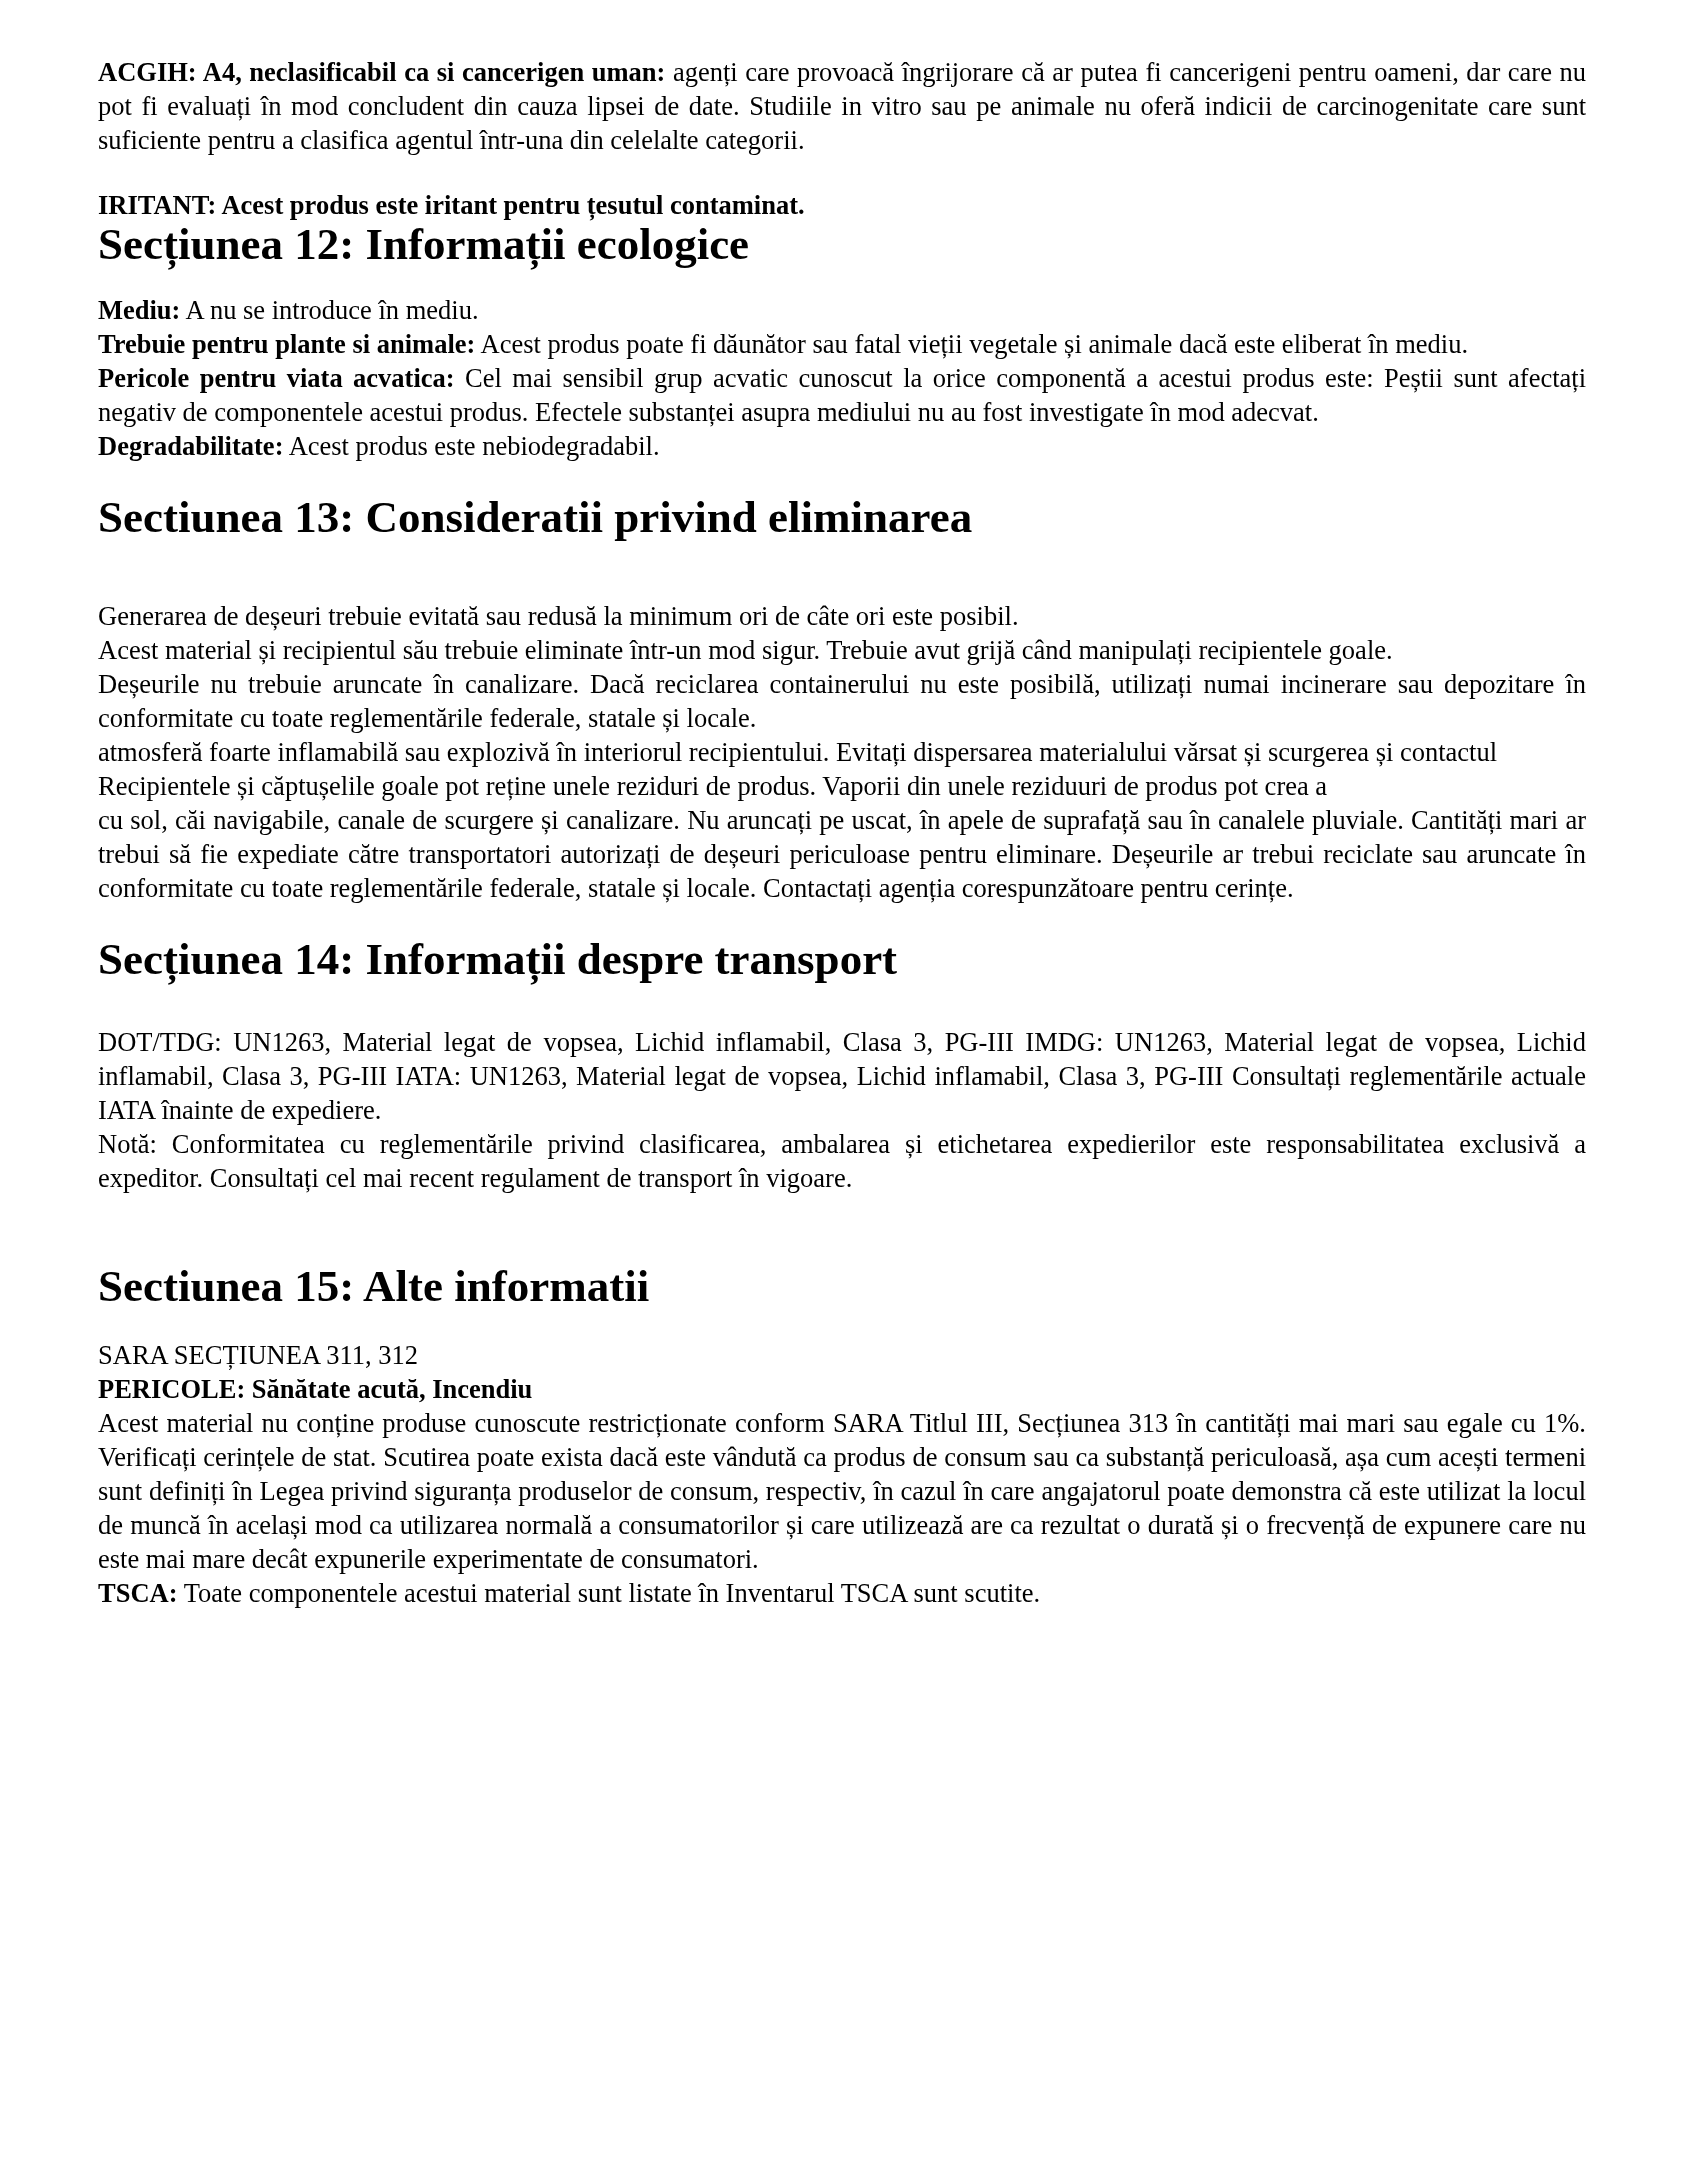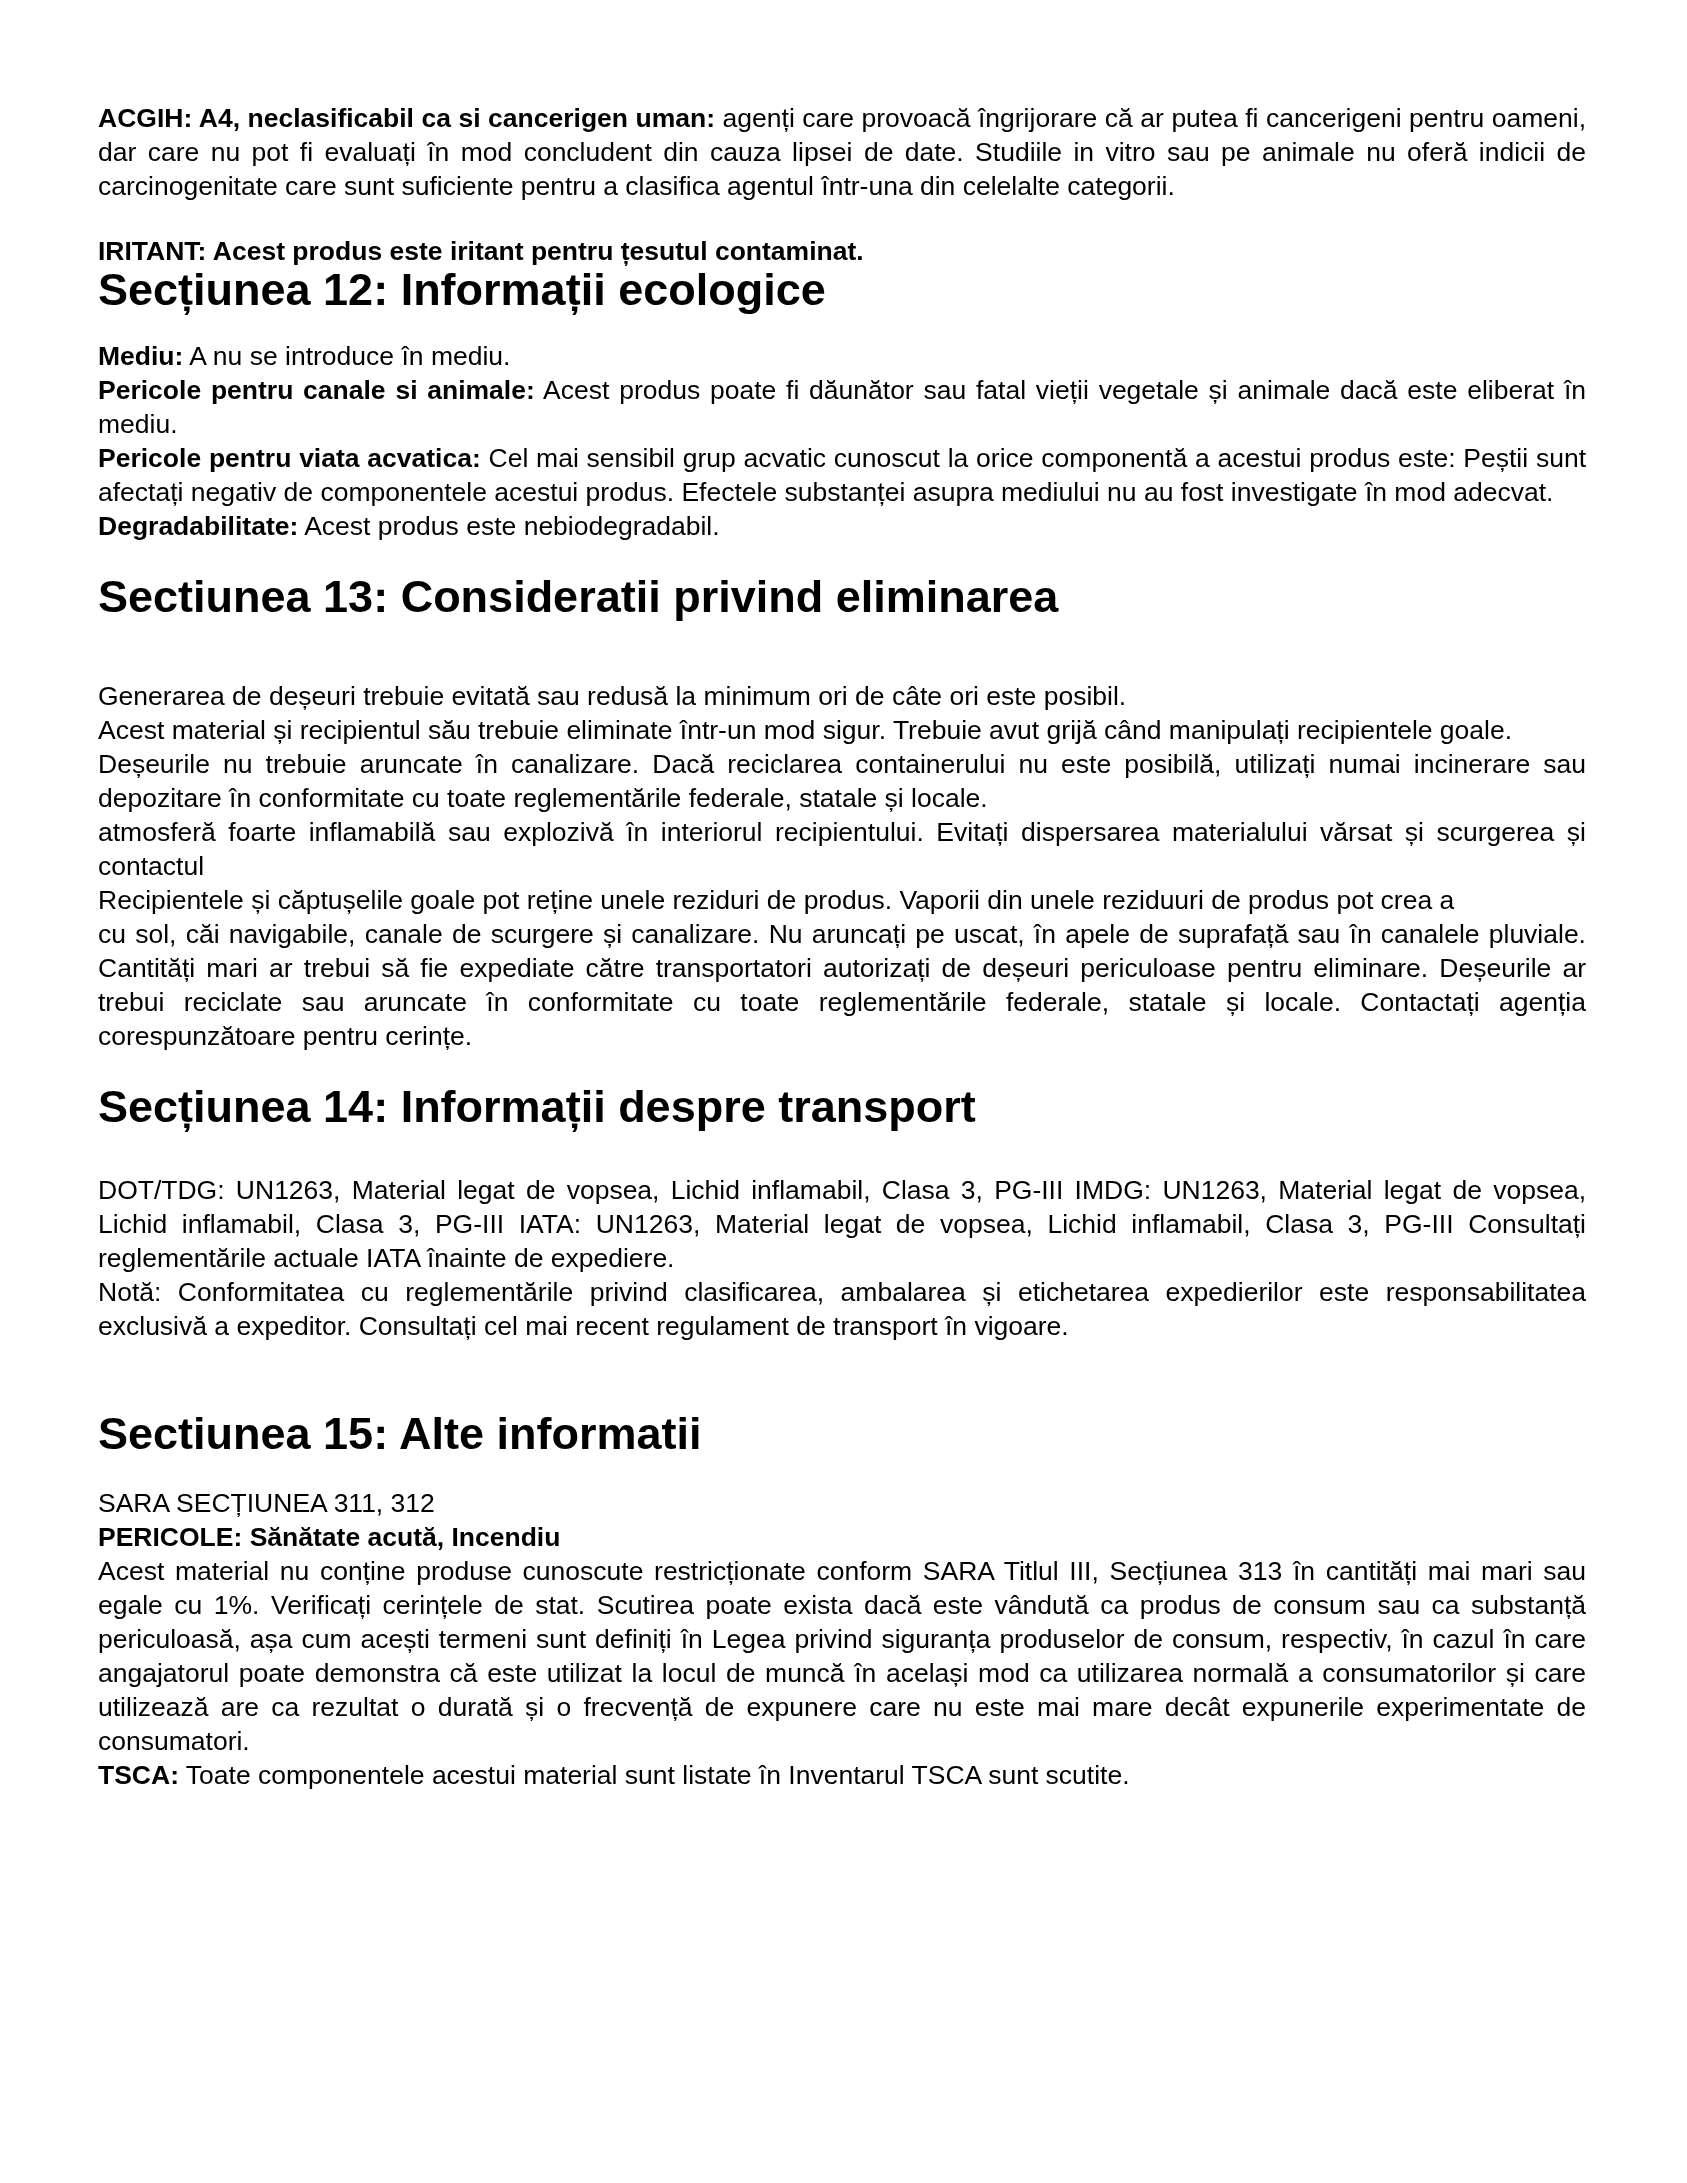--- a/index.html
+++ b/index.html
@@ -5,21 +5,22 @@
   html, body { margin: 0; padding: 0; }
   body {
     width: 1687px;
     height: 2183px;
     background: #ffffff;
     color: #000000;
     font-family: "Liberation Sans", sans-serif;
     overflow: hidden;
   }
   .doc {
-    padding: 101px 101px 0 98px;
+    padding: 55px 101px 0 98px;
+    font-family: Liberation Serif, serif;
   }
   .block {
     margin: 0;
     font-size: 26.5px;
     line-height: 34px;
     text-align: left;
     word-spacing: normal;
   }
   .block.justify { text-align: justify; }
   .block.heading {
@@ -32,21 +33,21 @@
   .run.bold { font-weight: bold; }
 </style>
 </head>
 <body>
 
 <div class="doc" id="doc-root">
     <p class="block justify"><span class="run bold">ACGIH: A4, neclasificabil ca si cancerigen uman:</span><span class="run"> agenți care provoacă îngrijorare că ar putea fi cancerigeni pentru oameni, dar care nu pot fi evaluați în mod concludent din cauza lipsei de date. Studiile in vitro sau pe animale nu oferă indicii de carcinogenitate care sunt suficiente pentru a clasifica agentul într-una din celelalte categorii.</span></p>
     <p class="block" style="margin-top: 31px;"><span class="run bold">IRITANT: Acest produs este iritant pentru țesutul contaminat.</span></p>
     <p class="block heading" style="margin-bottom: 26.5px;"><span class="run bold">Secțiunea 12: Informații ecologice</span></p>
     <p class="block"><span class="run bold">Mediu:</span><span class="run"> A nu se introduce în mediu.</span></p>
-    <p class="block justify"><span class="run bold">Pericole pentru canale si animale:</span><span class="run"> Acest produs poate fi dăunător sau fatal vieții vegetale și animale dacă este eliberat în mediu.</span></p>
+    <p class="block justify"><span class="run bold">Trebuie pentru plante si animale:</span><span class="run"> Acest produs poate fi dăunător sau fatal vieții vegetale și animale dacă este eliberat în mediu.</span></p>
     <p class="block justify"><span class="run bold">Pericole pentru viata acvatica:</span><span class="run"> Cel mai sensibil grup acvatic cunoscut la orice componentă a acestui produs este: Peștii sunt afectați negativ de componentele acestui produs. Efectele substanței asupra mediului nu au fost investigate în mod adecvat.</span></p>
     <p class="block"><span class="run bold">Degradabilitate:</span><span class="run"> Acest produs este nebiodegradabil.</span></p>
     <p class="block heading" style="margin-top: 32px; margin-bottom: 60px;"><span class="run bold">Sectiunea 13: Consideratii privind eliminarea</span></p>
     <p class="block justify"><span class="run">Generarea de deșeuri trebuie evitată sau redusă la minimum ori de câte ori este posibil.</span></p>
     <p class="block justify"><span class="run">Acest material și recipientul său trebuie eliminate într-un mod sigur. Trebuie avut grijă când manipulați recipientele goale.</span></p>
     <p class="block justify"><span class="run">Deșeurile nu trebuie aruncate în canalizare. Dacă reciclarea containerului nu este posibilă, utilizați numai incinerare sau depozitare în conformitate cu toate reglementările federale, statale și locale.</span></p>
     <p class="block justify"><span class="run">atmosferă foarte inflamabilă sau explozivă în interiorul recipientului. Evitați dispersarea materialului vărsat și scurgerea și contactul</span></p>
     <p class="block justify"><span class="run">Recipientele și căptușelile goale pot reține unele reziduri de produs. Vaporii din unele reziduuri de produs pot crea a</span></p>
     <p class="block justify"><span class="run">cu sol, căi navigabile, canale de scurgere și canalizare. Nu aruncați pe uscat, în apele de suprafață sau în canalele pluviale. Cantități mari ar trebui să fie expediate către transportatori autorizați de deșeuri periculoase pentru eliminare. Deșeurile ar trebui reciclate sau aruncate în conformitate cu toate reglementările federale, statale și locale. Contactați agenția corespunzătoare pentru cerințe.</span></p>
     <p class="block heading" style="margin-top: 32px; margin-bottom: 44px;"><span class="run bold">Secțiunea 14: Informații despre transport</span></p>

